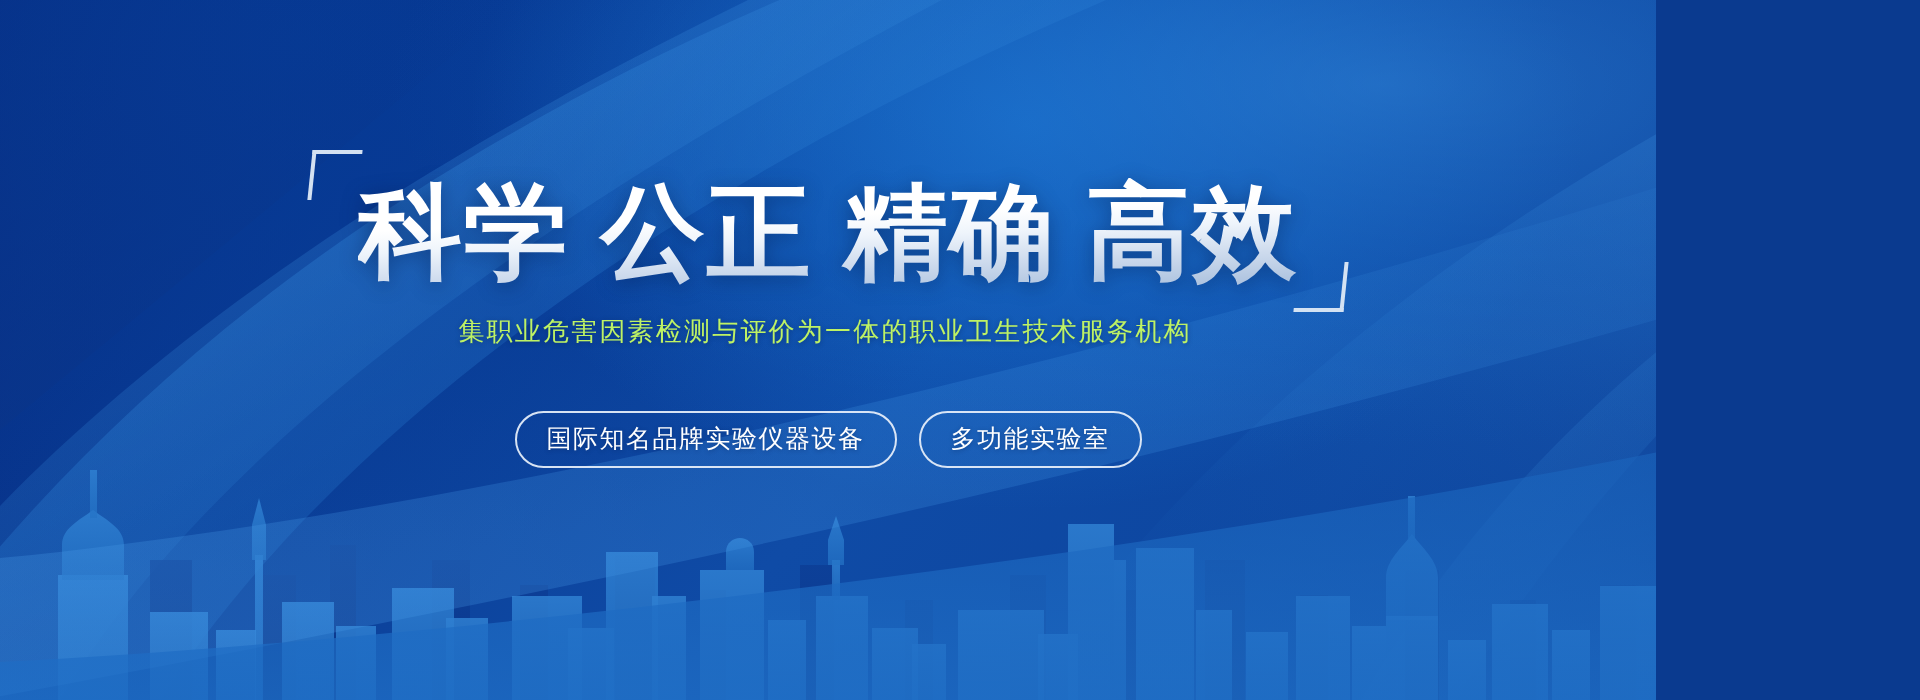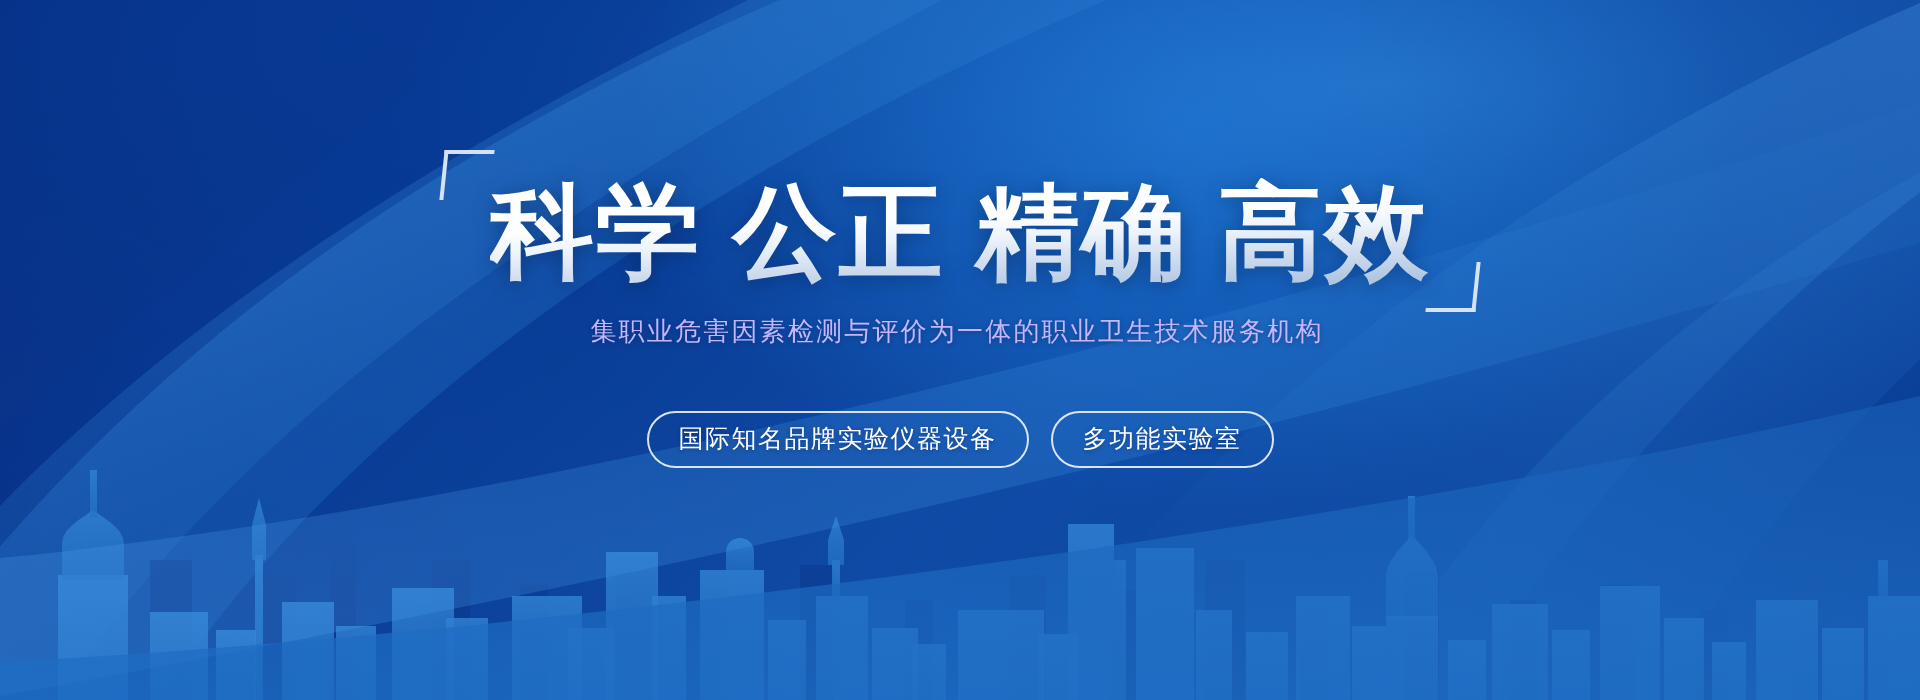--- a/index.html
+++ b/index.html
@@ -3,21 +3,21 @@
 <meta charset="utf-8">
 <title>Banner</title>
 <style>
   html, body {
     margin: 0;
     padding: 0;
     background: #0a3a8f;
   }
   #banner {
     position: relative;
-    width: 1920px;
+    width: 1656px;
     height: 700px;
     overflow: hidden;
     font-family: "Liberation Sans", "DejaVu Sans", sans-serif;
     background: #0d47a1;
     user-select: none;
   }
 
   
   .bg-base {
     position: absolute;
@@ -88,21 +88,21 @@
     border-right: 4px solid #dfeaf7;
     transform: skewX(-6deg);
     opacity: .95;
   }
 
   .subtitle {
     margin: 28px 6px 0 0;
     font-size: 26px;
     letter-spacing: 2.2px;
     font-weight: 500;
-    color: #c4b5fd;
+    color: #bef264;
     white-space: nowrap;
     text-shadow: 0 1px 5px rgba(2,22,66,0.40);
   }
 
   .pills {
     margin-top: 62px;
     display: flex;
     align-items: center;
     gap: 22px;
   }

